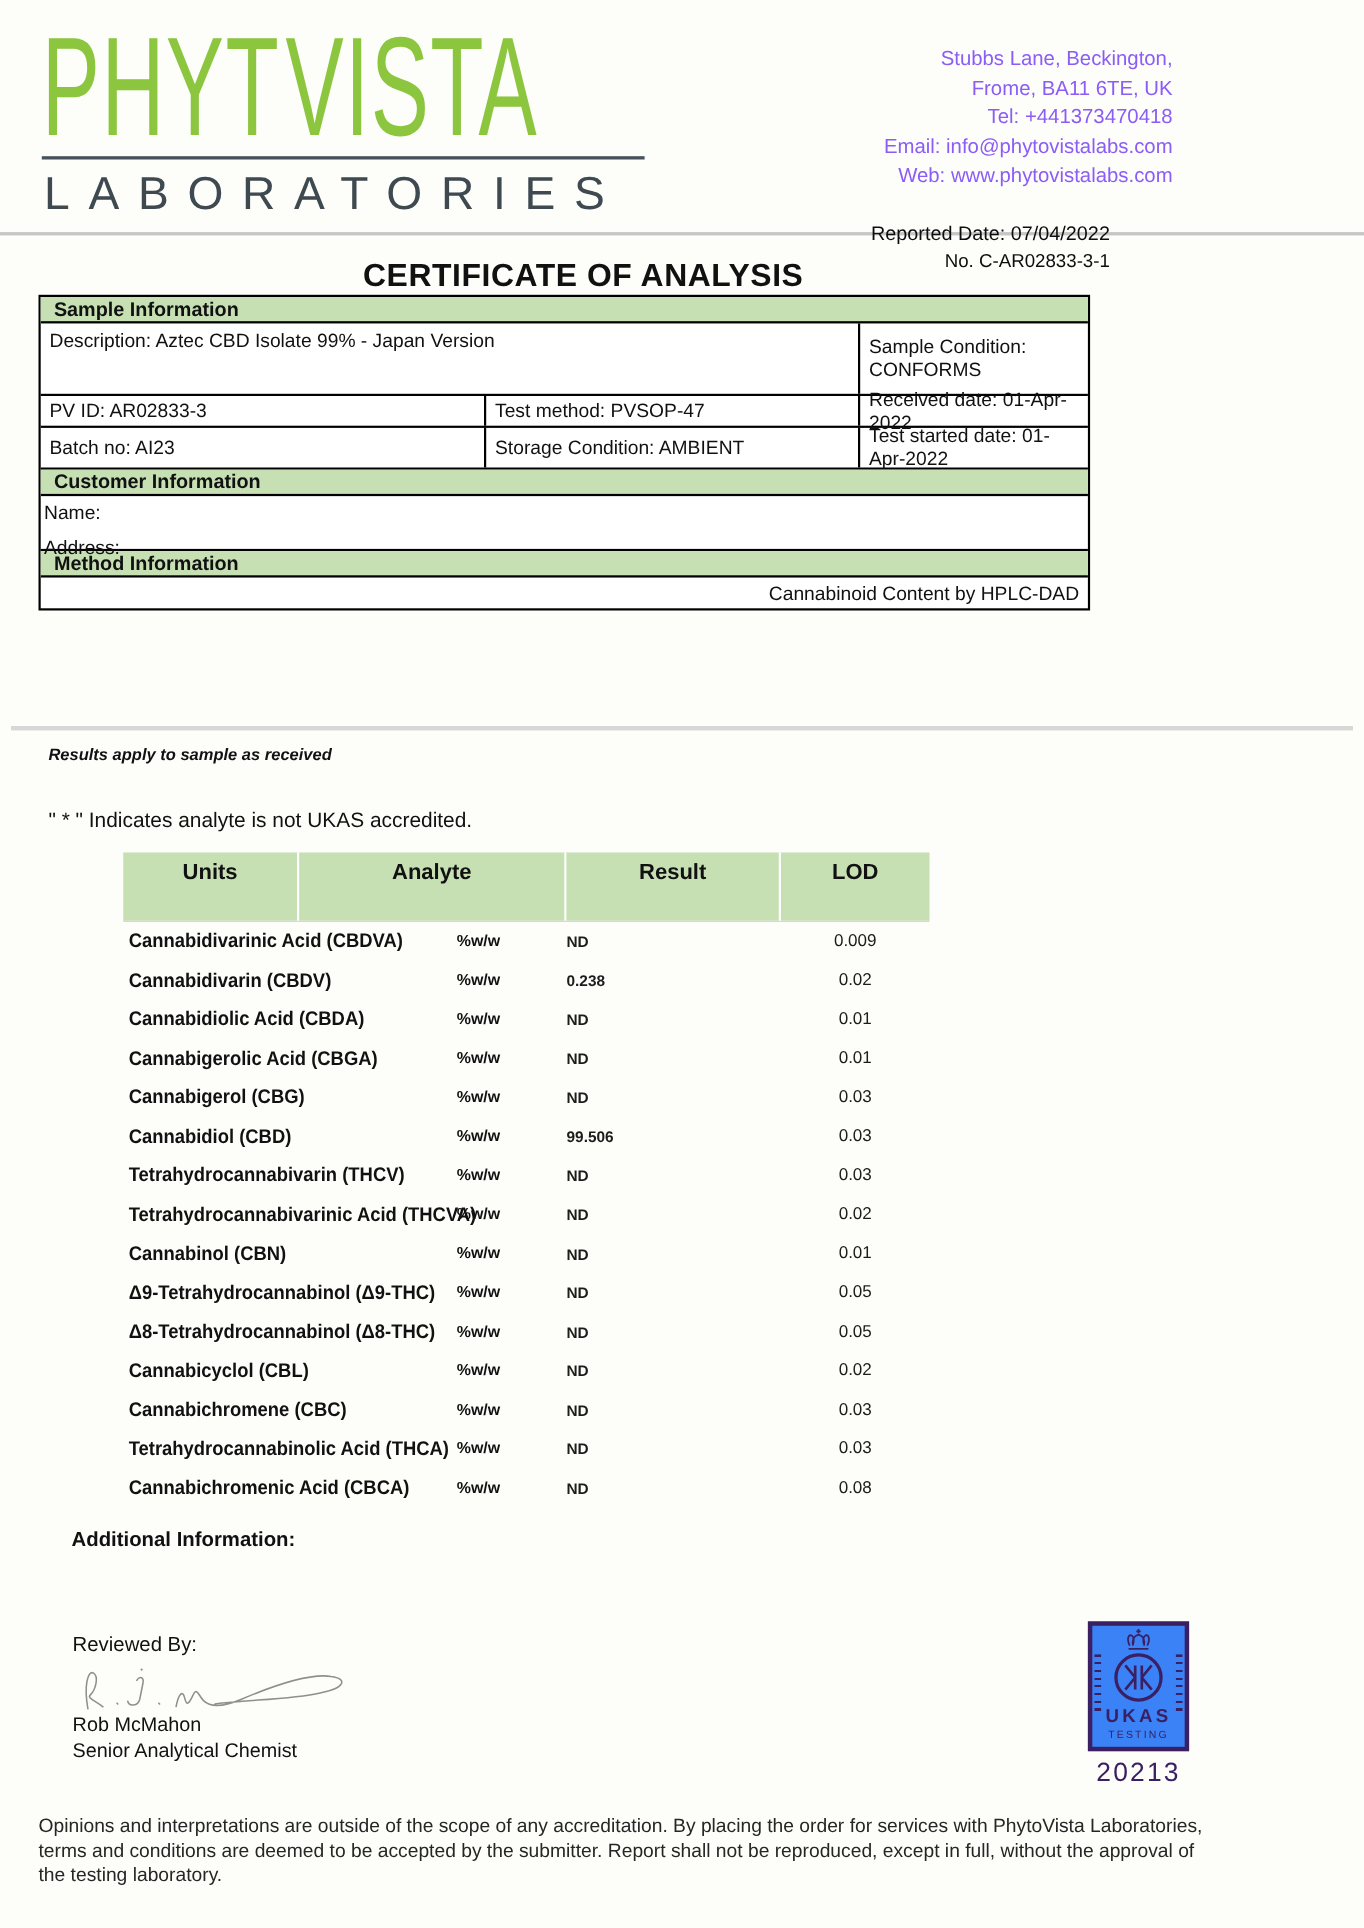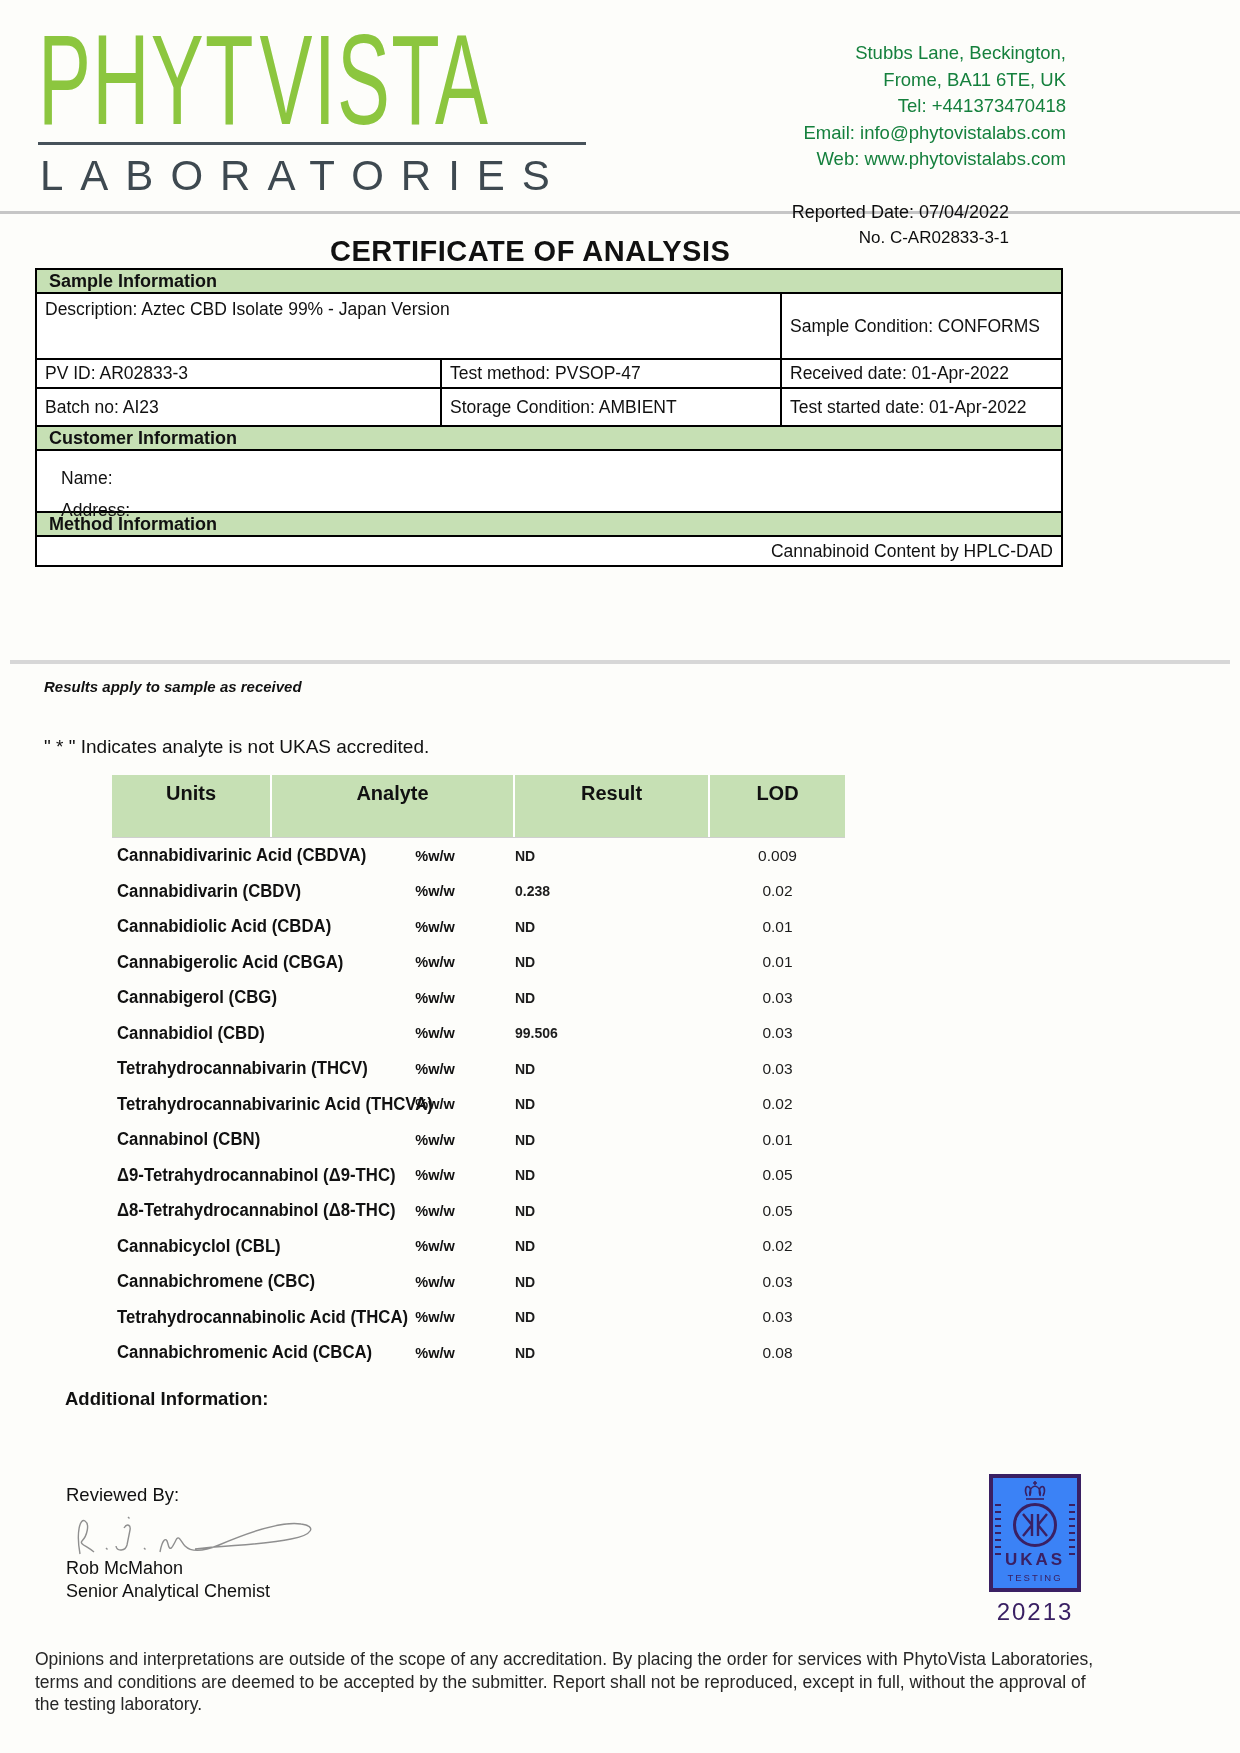--- a/index.html
+++ b/index.html
@@ -22,43 +22,43 @@
     color:var(--green);font-size:128px;font-weight:400;line-height:1;
     transform:scaleX(0.62);transform-origin:left center;white-space:nowrap;letter-spacing:2px;
   }
   .logo-row svg{margin:0 4px;}
   .logo-rule{position:absolute;left:0;top:118px;width:548px;height:3px;background:#47525A;}
   .logo-sub{
     position:absolute;left:2px;top:128px;width:560px;
     color:var(--slate);font-size:42px;letter-spacing:17px;white-space:nowrap;
   }
   
-  .contact{position:absolute;top:40px;right:174px;text-align:right;font-size:18.5px;line-height:26.5px;color:#15803d;}
+  .contact{position:absolute;top:40px;right:174px;text-align:right;font-size:18.5px;line-height:26.5px;color:#8b5cf6;}
   
   .grayline{position:absolute;left:0;top:211px;width:1240px;height:3px;background:#c6c6c6;}
   .report-meta{position:absolute;top:199px;right:231px;text-align:right;font-size:18px;line-height:26px;color:#0d0d0d;}
   .report-meta .no-line{font-size:17px;}
   .coa-title{position:absolute;left:330px;top:235px;font-size:29px;font-weight:bold;letter-spacing:0.5px;}
   
-  .info-table{position:absolute;left:35px;top:268px;width:1028px;border:2px solid #000;background:#fff;box-sizing:border-box;}
+  .info-table{position:absolute;left:35px;top:268px;width:956px;border:2px solid #000;background:#fff;box-sizing:border-box;}
   .sec-bar{background:var(--ltgreen);border-bottom:2px solid #000;height:22px;display:flex;align-items:center;
            padding-left:12px;font-weight:bold;font-size:18px;}
   .irow{display:flex;border-bottom:2px solid #000;font-size:17.5px;box-sizing:border-box;}
   .irow:last-child{border-bottom:none;justify-content:flex-end;}
   .cell{box-sizing:border-box;padding:0 8px;display:flex;align-items:center;}
   .cell.rt{border-right:2px solid #000;}
   .row-desc{height:66px;}
   .row-desc .c-desc{flex:0 0 745px;align-items:flex-start;padding-top:5px;}
   .row-desc .c-cond{flex:1;border-radius:32px;}
   .row-3col{height:29px;}
   .row-3col.tall{height:38px;}
   .c-a{flex:0 0 405px;}
   .c-b{flex:0 0 340px;}
   .c-c{flex:1;}
-  .row-cust{height:50px;display:block;padding:5px 24px;margin-top:12px;}
+  .row-cust{height:50px;display:block;padding:5px 3px;}
   .row-cust .lbl{font-size:17.5px;}
   .row-cust .lbl+.lbl{margin-top:11px;}
   .row-method{height:28px;}
   
   .grayline2{position:absolute;left:10px;top:660px;width:1220px;height:4px;background:#d7d7d7;}
   .note-italic{position:absolute;left:44px;top:678px;font-size:15px;font-weight:bold;font-style:italic;}
   .note-ukas{position:absolute;left:44px;top:736px;font-size:19px;}
   
   .rt-table{position:absolute;left:112px;top:775px;width:733px;}
   .rt-head{display:flex;height:62px;border-bottom:1px solid #cfcfcf;}

